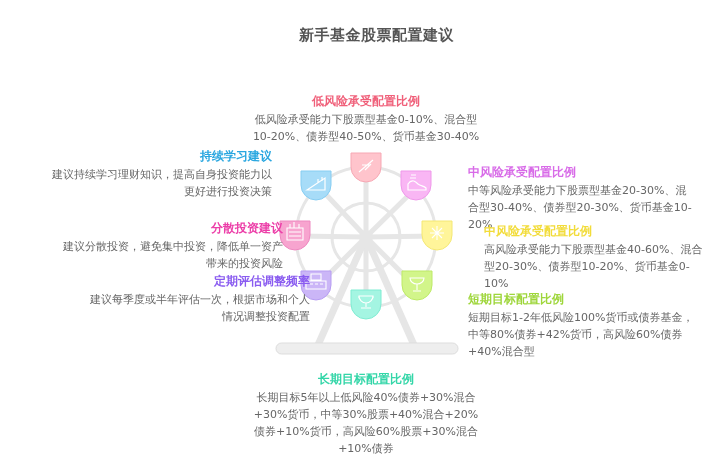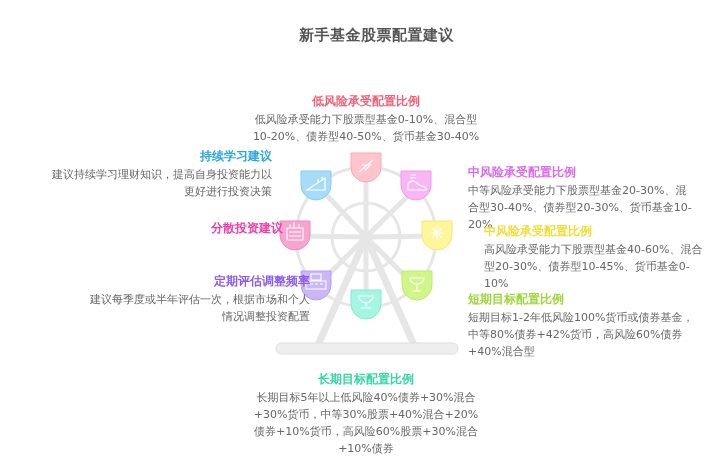--- a/index.html
+++ b/index.html
@@ -84,35 +84,36 @@
   <div class="d">低风险承受能力下股票型基金0-10%、混合型10-20%、债券型40-50%、货币基金30-40%</div>
 </div>
 
 <div class="block right" style="left:42px; top:149px; width:230px;font-family:Liberation Mono, monospace;">
   <div class="h" style="color:#2aa7e0;">持续学习建议</div>
   <div class="d">建议持续学习理财知识，提高自身投资能力以更好进行投资决策</div>
 </div>
 
 <div class="block right" style="left:28px; top:220px; width:222px;margin-left:33px;">
   <div class="h" style="color:#ec3ea8;">分散投资建议</div>
+  <div class="d">建议分散投资，避免集中投资，降低单一资产带来的投资风险</div>
 </div>
 
 <div class="block right" style="left:44px; top:273px; width:228px;margin-left:38px;">
   <div class="h" style="color:#8a5cf0;">定期评估调整频率</div>
   <div class="d">建议每季度或半年评估一次，根据市场和个人情况调整投资配置</div>
 </div>
 
 <div class="block left" style="left:468px; top:157px; width:228px;">
   <div class="h" style="color:#d86be8;">中风险承受配置比例</div>
   <div class="d">中等风险承受能力下股票型基金20-30%、混合型30-40%、债券型20-30%、货币基金10-20%</div>
 </div>
 
 <div class="block left" style="left:484px; top:216px; width:222px;">
   <div class="h" style="color:#f2dc3a;">中风险承受配置比例</div>
-  <div class="d">高风险承受能力下股票型基金40-60%、混合型20-30%、债券型10-45%、货币基金0-10%</div>
+  <div class="d">高风险承受能力下股票型基金40-60%、混合型20-30%、债券型10-20%、货币基金0-10%</div>
 </div>
 
 <div class="block left" style="left:468px; top:284px; width:226px;">
   <div class="h" style="color:#9ed63a;">短期目标配置比例</div>
   <div class="d">短期目标1-2年低风险100%货币或债券基金，中等80%债券+42%货币，高风险60%债券+40%混合型</div>
 </div>
 
 <div class="block center" style="left:253px; top:371px; width:226px;">
   <div class="h" style="color:#33d6a8;">长期目标配置比例</div>
   <div class="d">长期目标5年以上低风险40%债券+30%混合+30%货币，中等30%股票+40%混合+20%债券+10%货币，高风险60%股票+30%混合+10%债券</div>

